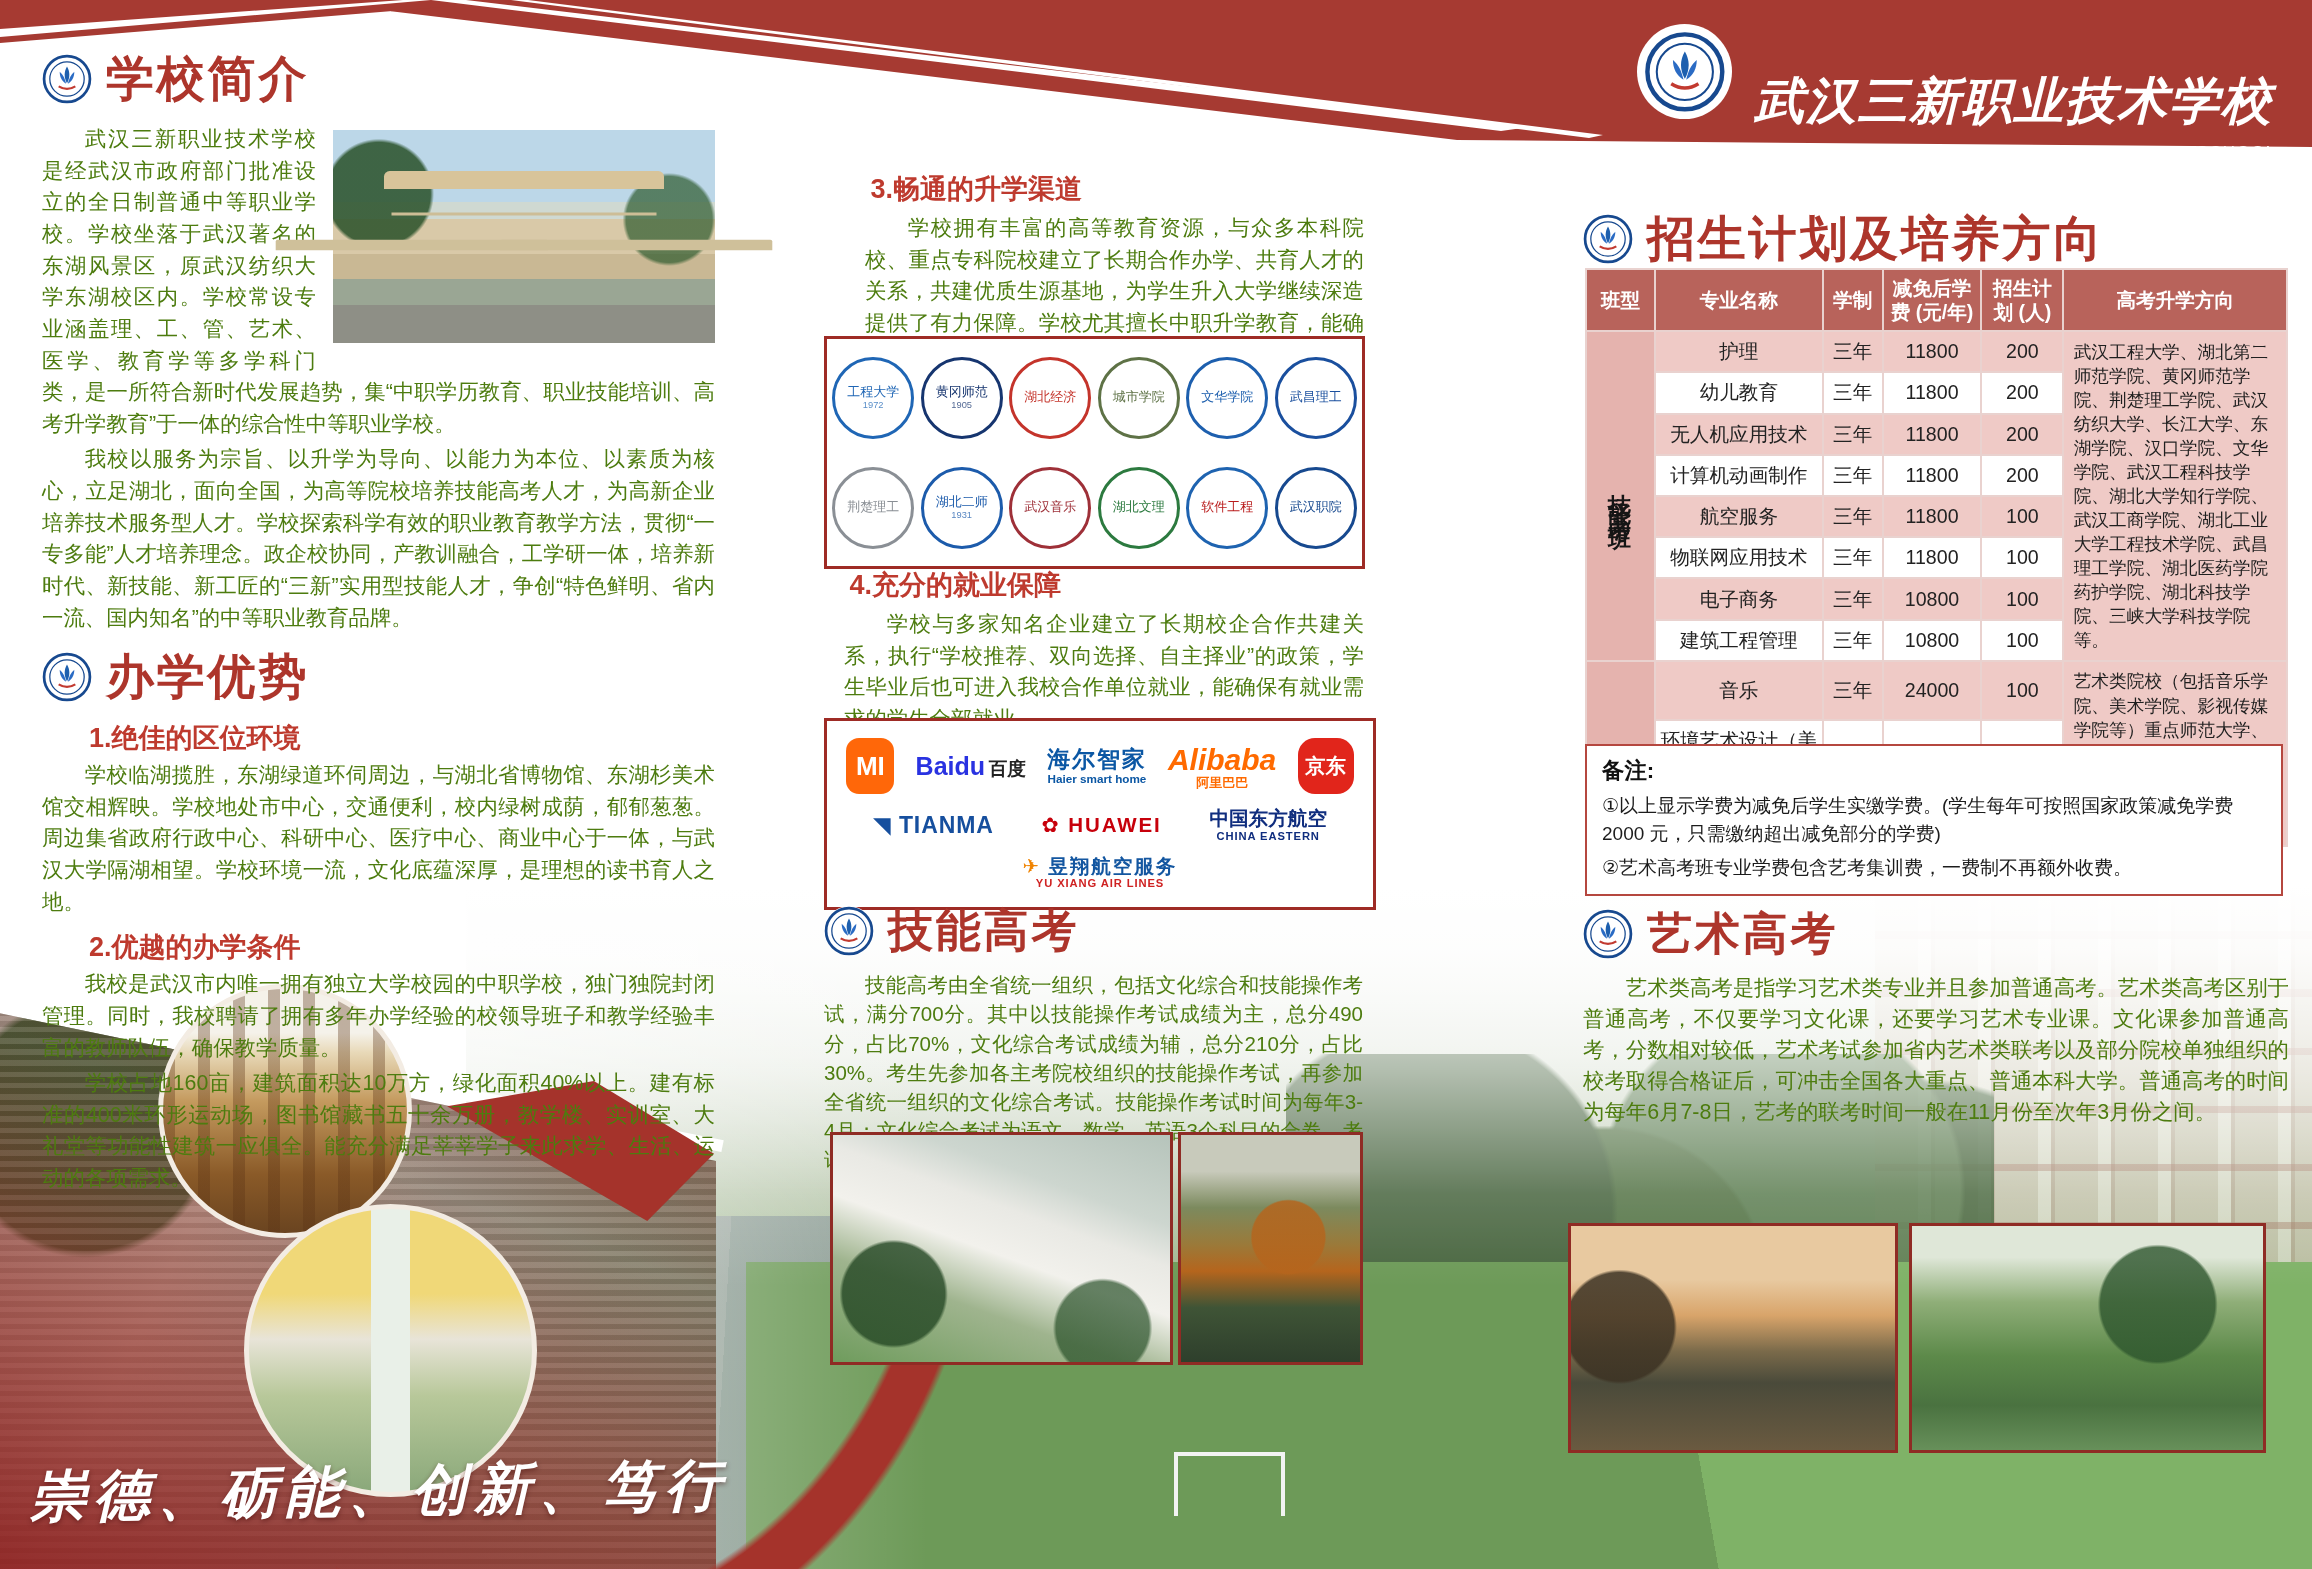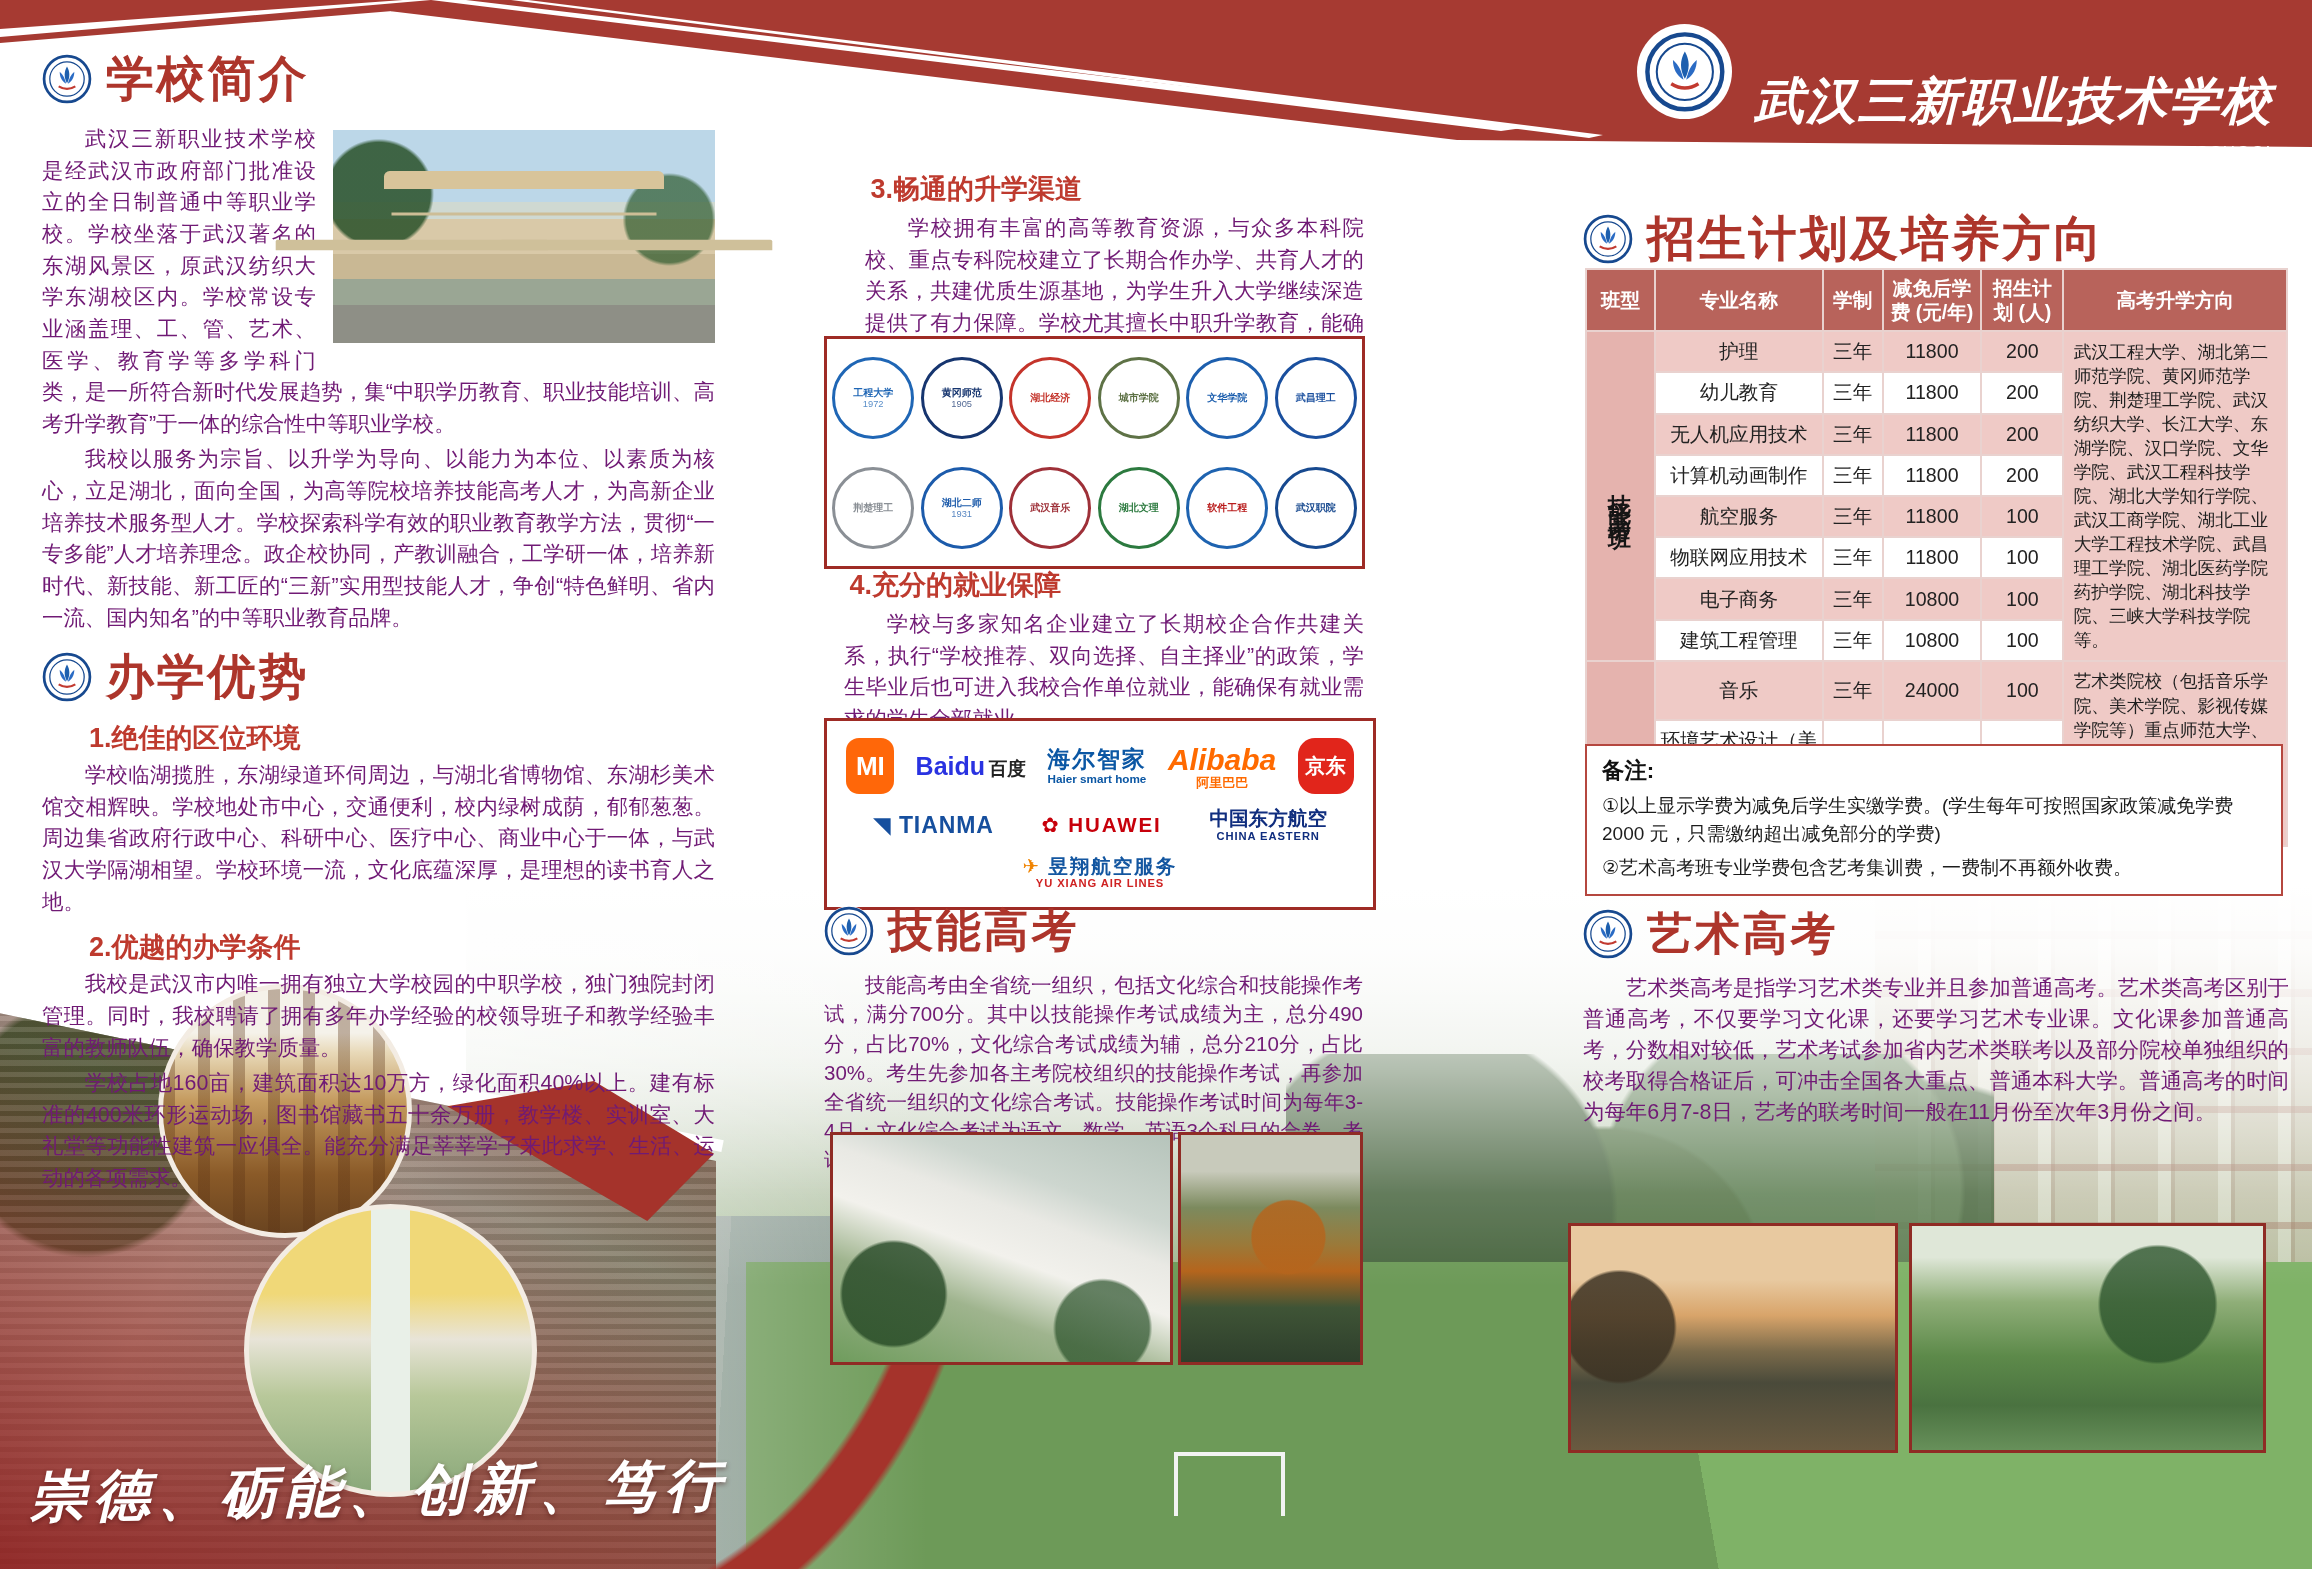--- a/index.html
+++ b/index.html
@@ -26,21 +26,21 @@
              font-size:50px;letter-spacing:1.9px;white-space:nowrap;margin-top:40px;}
   .school-en{font-size:17px;letter-spacing:1.4px;margin-top:8.4px;white-space:nowrap;}
 
   
   .sec{position:absolute;z-index:6;}
   .sec-title{display:flex;align-items:center;gap:14px;}
   .sec-title .icon{width:50px;height:50px;border-radius:50%;background:#fff;flex:0 0 auto;}
   .sec-title .icon svg{width:100%;height:100%;}
   .sec-title h1{margin:0;font-size:48px;font-weight:800;color:#AD352B;letter-spacing:2.8px;}
   .sub-h{font-size:27px;font-weight:800;color:#BE3A2E;margin:13px 0 5.6px 47px;line-height:1.2;}
-  .body-txt{font-size:21.4px;line-height:1.48;text-align:justify;color:#701a75;}
+  .body-txt{font-size:21.4px;line-height:1.48;text-align:justify;color:#4d7c0f;}
   .body-txt p{margin:0 0 3.7px 0;text-indent:2em;}
 
   
   .sec-intro{left:42px;top:47px;width:673px;}
   .intro-body{margin-top:13px;}
   .gate-photo{float:right;width:382px;height:213px;margin:5.6px 0 11.2px 17px;
       background:
         radial-gradient(circle at 12% 30%,rgba(40,80,40,.85) 0 14%,transparent 15%),
         radial-gradient(circle at 88% 42%,rgba(45,90,45,.7) 0 12%,transparent 13%),
         linear-gradient(180deg,#bcd7e8 0 34%,#cfd9d2 34% 42%,#d9c9a8 42% 58%,#c9b894 58% 70%,#9aa694 70% 82%,#8e8f86 82% 100%),
@@ -54,21 +54,21 @@
   
   .sec-pathway{left:865px;top:173px;width:499px;}
   .sec-pathway .sub-h,.sec-employ .sub-h{margin:0 0 7.5px 5.6px;}
   .sec-employ{left:844px;top:569px;width:520px;}
 
   .logo-box{position:absolute;z-index:6;background:#fff;border:3.7px solid #9E2B25;}
   .uni-box{left:824px;top:336px;width:531px;height:220px;display:grid;
            grid-template-columns:repeat(6,1fr);align-items:center;justify-items:center;padding:3.7px 1.9px;}
   .uni{width:76px;height:76px;border-radius:50%;border:3.7px solid #17498f;background:#fff;
        display:flex;flex-direction:column;align-items:center;justify-content:center;text-align:center;}
-  .uni .abbr{font-size:10px;font-weight:700;line-height:1.12;}
+  .uni .abbr{font-size:13px;font-weight:400;line-height:1.12;}
   .uni .sub{font-size:9.3px;opacity:.75;margin-top:0.9px;}
 
   .co-box{left:824px;top:718px;width:531px;height:175px;display:flex;flex-wrap:wrap;
           align-items:center;justify-content:space-evenly;align-content:space-evenly;padding:5.6px 7.5px;gap:1.9px 9.3px;}
   .co{display:flex;flex-direction:column;align-items:center;justify-content:center;line-height:1.1;}
   .co .box{display:flex;align-items:center;justify-content:center;color:#fff;font-weight:800;}
   .co-mi .box{width:48px;height:56px;background:#ff6709;border-radius:13px;font-size:26px;}
   .co-jd .box{width:56px;height:56px;background:#e1251b;border-radius:17px;font-size:20.5px;flex-direction:column;}
   .co .l1{font-weight:800;}
   .co .l2{font-weight:700;}

